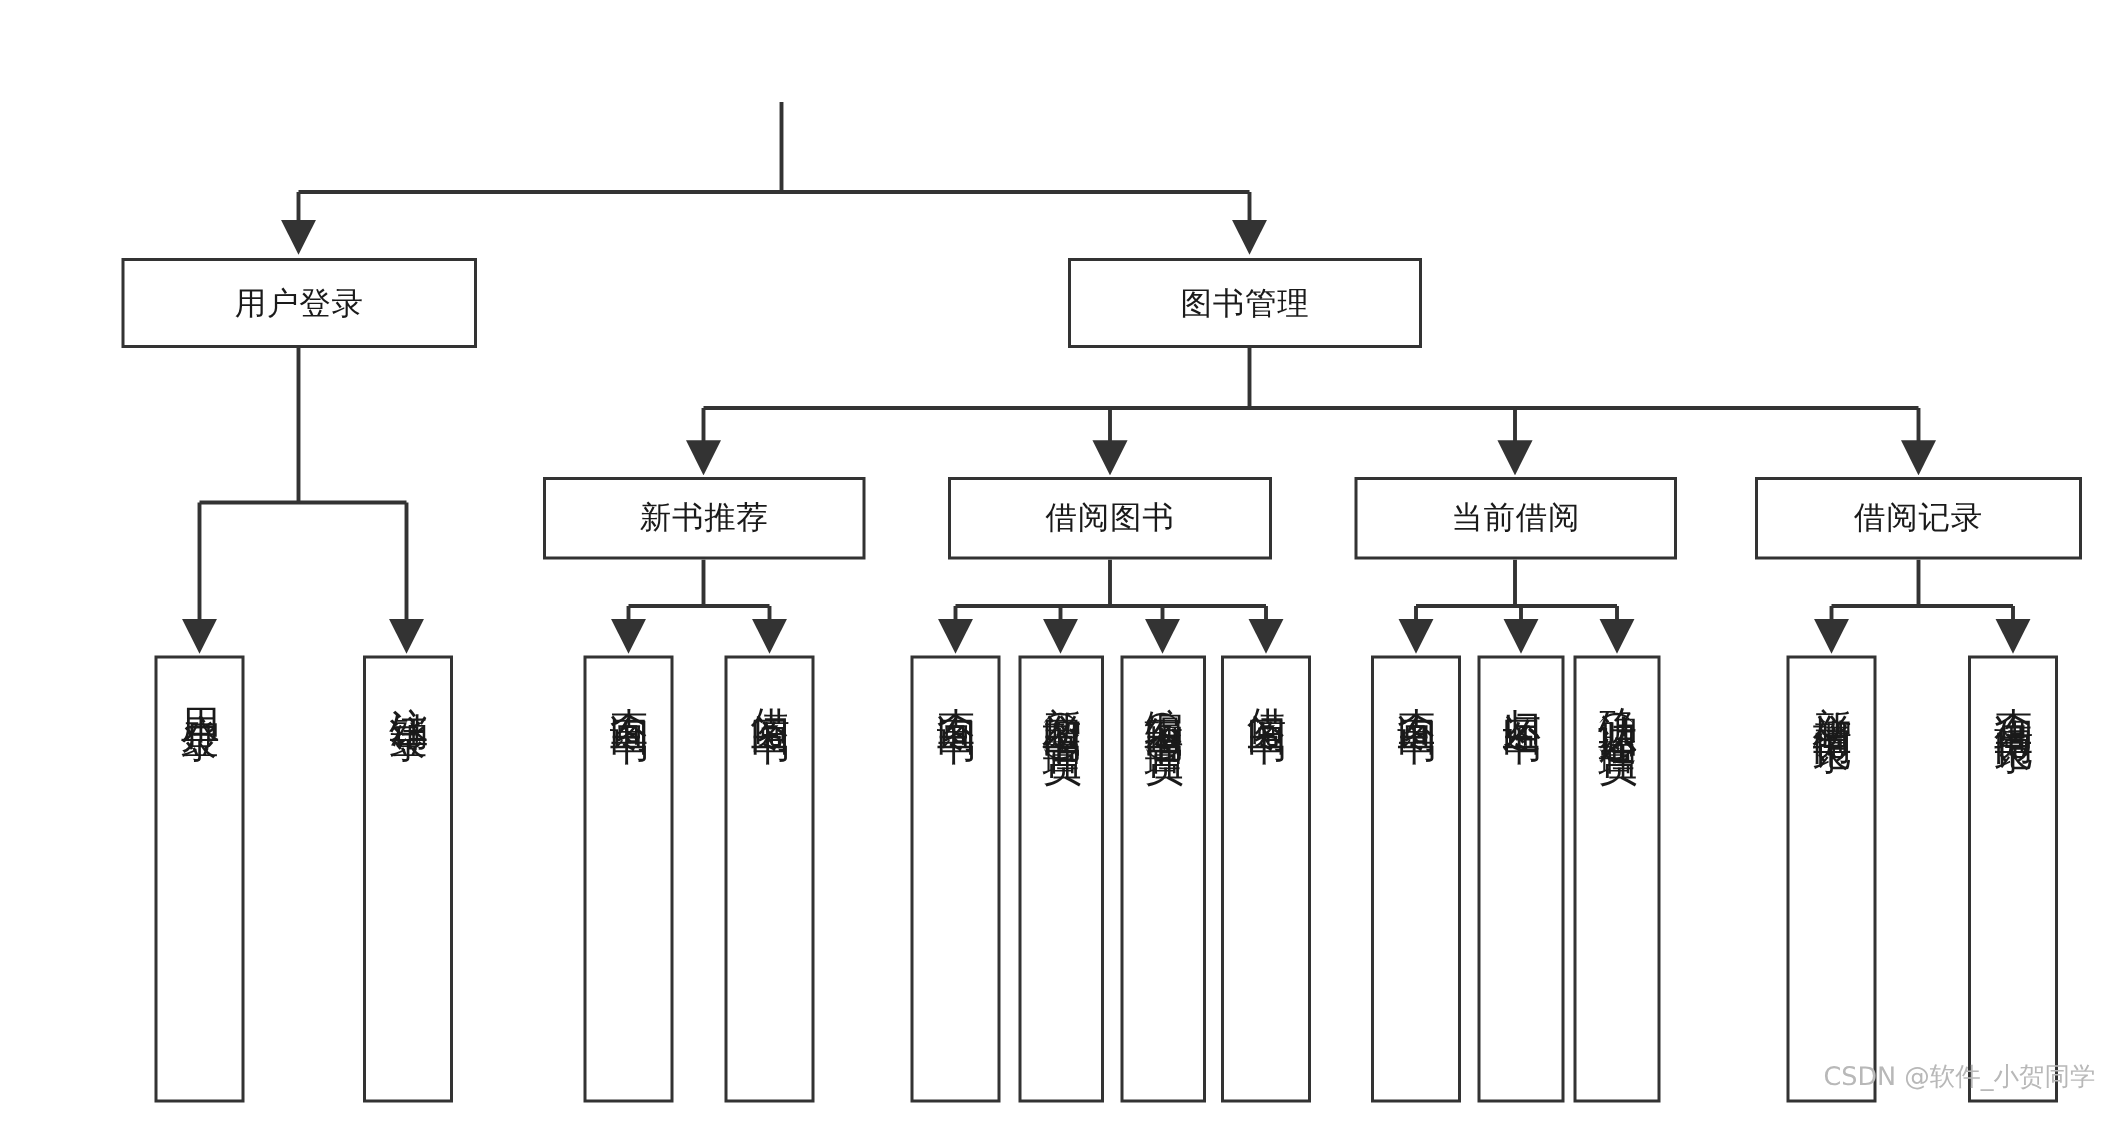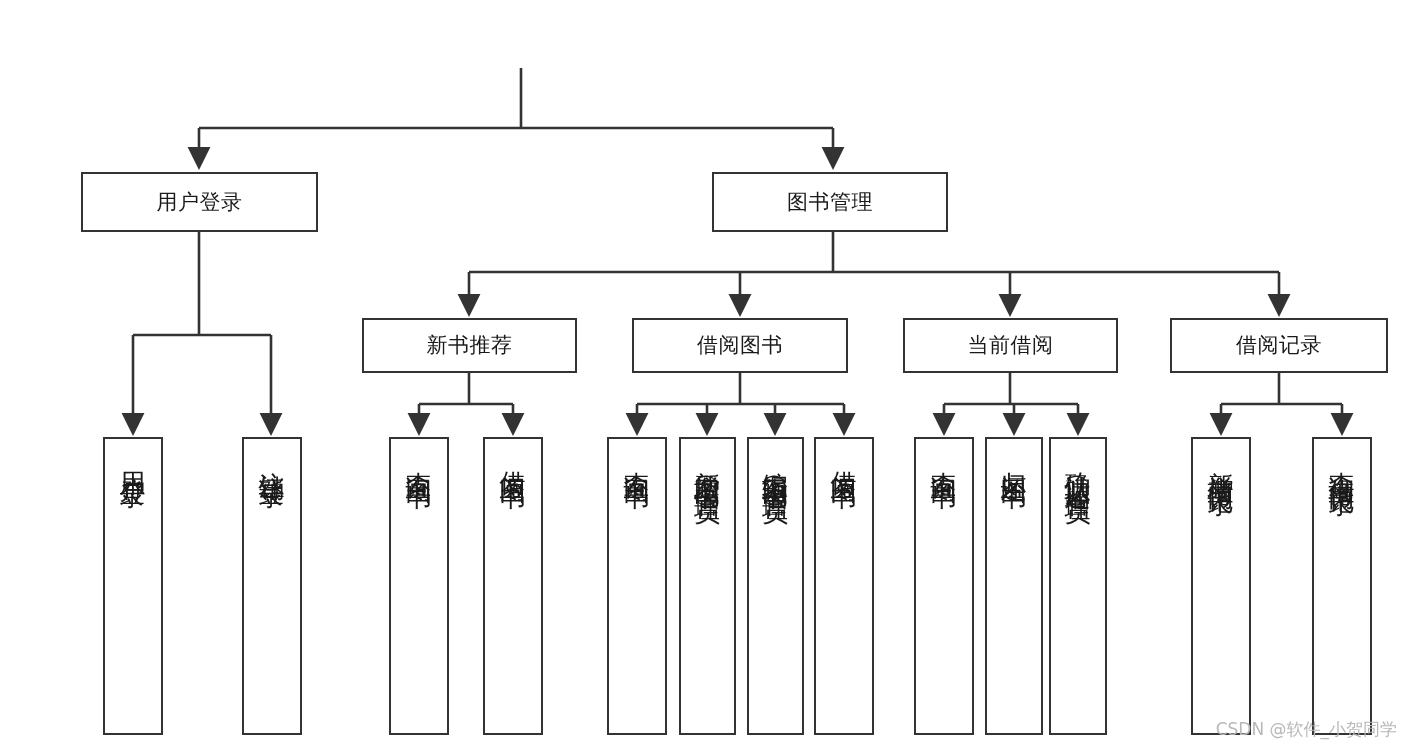--- a/index.html
+++ b/index.html
@@ -50,21 +50,21 @@
   .node.v .label {
     writing-mode: vertical-rl;
     text-orientation: upright;
     font-size: 26px;
     letter-spacing: 4px;
     line-height: 1;
   }
   #watermark {
     position: absolute;
     right: 8px;
-    bottom: 6px;
+    bottom: 18px;
     font-size: 17px;
     color: #b8b8b8;
     z-index: 5;
     white-space: nowrap;
   }
 </style>
 </head>
 <body>
 
 <div id="stage">

